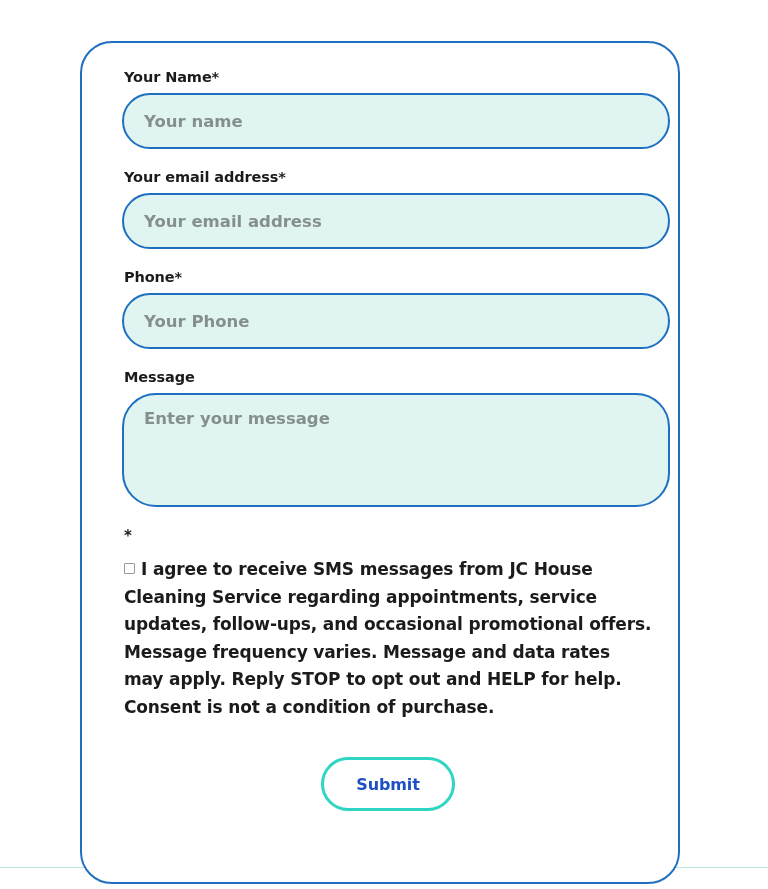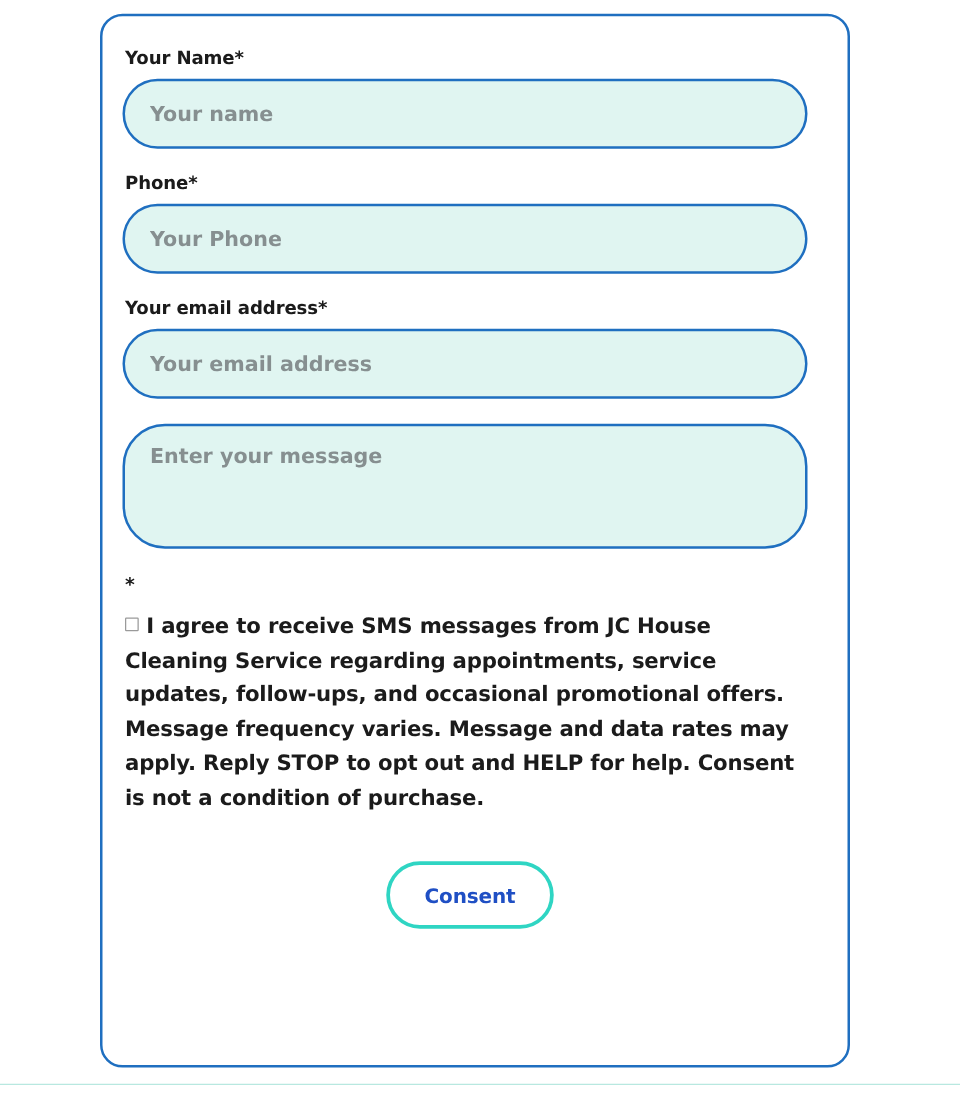--- a/index.html
+++ b/index.html
@@ -17,26 +17,26 @@
   }
   
   .bottom-rule {
     position: absolute;
     left: 0; right: 0; top: 867px;
     height: 1px;
     background: #b8e8e0;
   }
   .form-card {
     position: absolute;
-    left: 80px; top: 11px;
+    left: 80px; top: 41px;
     width: 600px; height: 843px;
     border: 2px solid #1f6fc0;
-    border-radius: 18px;
+    border-radius: 32px;
     background: #ffffff;
-    padding: 26px 24px 0 16px;
+    padding: 26px 24px 0 40px;
   }
   .field { margin-bottom: 20px; }
   .field-label {
     display: block;
     font-size: 14.5px;
     font-weight: bold;
     color: #1b1b1b;
     letter-spacing: -0.1px;
     margin: 0 0 8px 2px;
   }
@@ -55,21 +55,21 @@
     outline: none;
   }
   .text-input::placeholder {
     color: #868f90;
     font-weight: bold;
     opacity: 1;
   }
   .text-area {
     display: block;
     width: 548px;
-    height: 100px;
+    height: 114px;
     background: #e0f5f1;
     border: 2px solid #1f6fc0;
     border-radius: 34px;
     padding: 14px 20px;
     font-family: "DejaVu Sans", "Liberation Sans", sans-serif;
     font-size: 16.5px;
     font-weight: bold;
     color: #333333;
     resize: none;
     outline: none;
@@ -137,36 +137,37 @@
   <div class="bottom-rule"></div>
 
   <form class="form-card">
 
     <div class="field">
       <label class="field-label">Your Name*</label>
       <input class="text-input" type="text" placeholder="Your name" style="">
     </div>
 
     <div class="field">
+      <label class="field-label">Your email address*</label>
+      <input class="text-input" type="text" placeholder="Your email address" style="">
+    </div>
+
+    <div class="field">
       <label class="field-label">Phone*</label>
       <input class="text-input" type="text" placeholder="Your Phone" style="">
     </div>
 
     <div class="field">
-      <label class="field-label">Your email address*</label>
-      <input class="text-input" type="text" placeholder="Your email address" style="">
-    </div>
-
-    <div class="field">
+      <label class="field-label">Message</label>
       <textarea class="text-area" placeholder="Enter your message" style=""></textarea>
     </div>
 
     <div class="consent-block">
       <span class="consent-asterisk">*</span>
       <p class="consent-text"><input class="consent-checkbox" type="checkbox" style=""><span>I agree to receive SMS messages from JC House Cleaning Service regarding appointments, service updates, follow-ups, and occasional promotional offers. Message frequency varies. Message and data rates may apply. Reply STOP to opt out and HELP for help. Consent is not a condition of purchase.</span></p>
     </div>
 
     <div class="submit-row">
-      <button class="submit-button" type="submit">Consent</button>
+      <button class="submit-button" type="submit">Submit</button>
     </div>
 
   </form>
 </div>
 
 </body></html>

